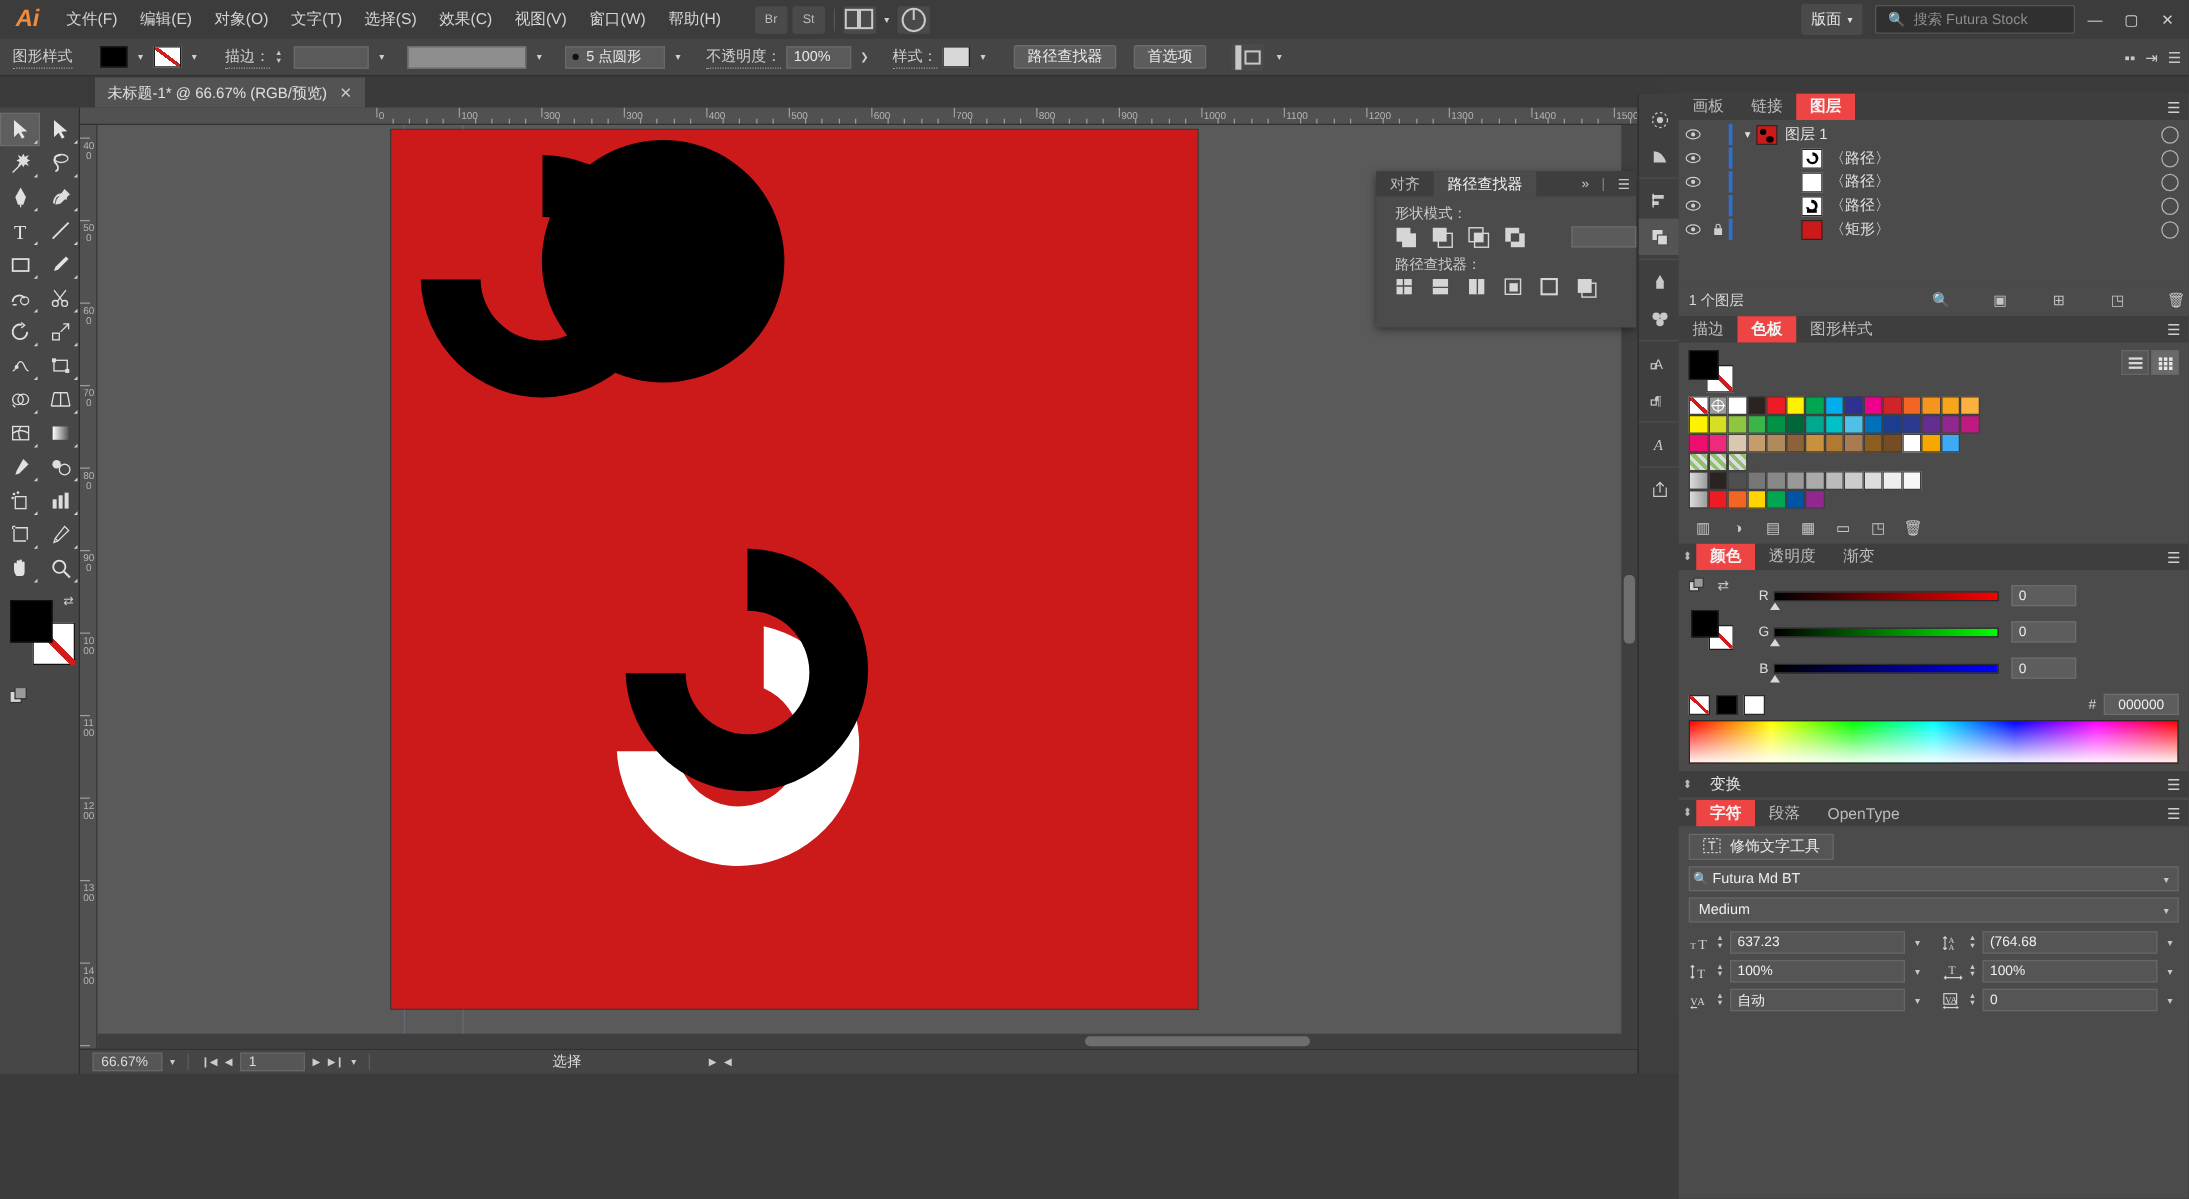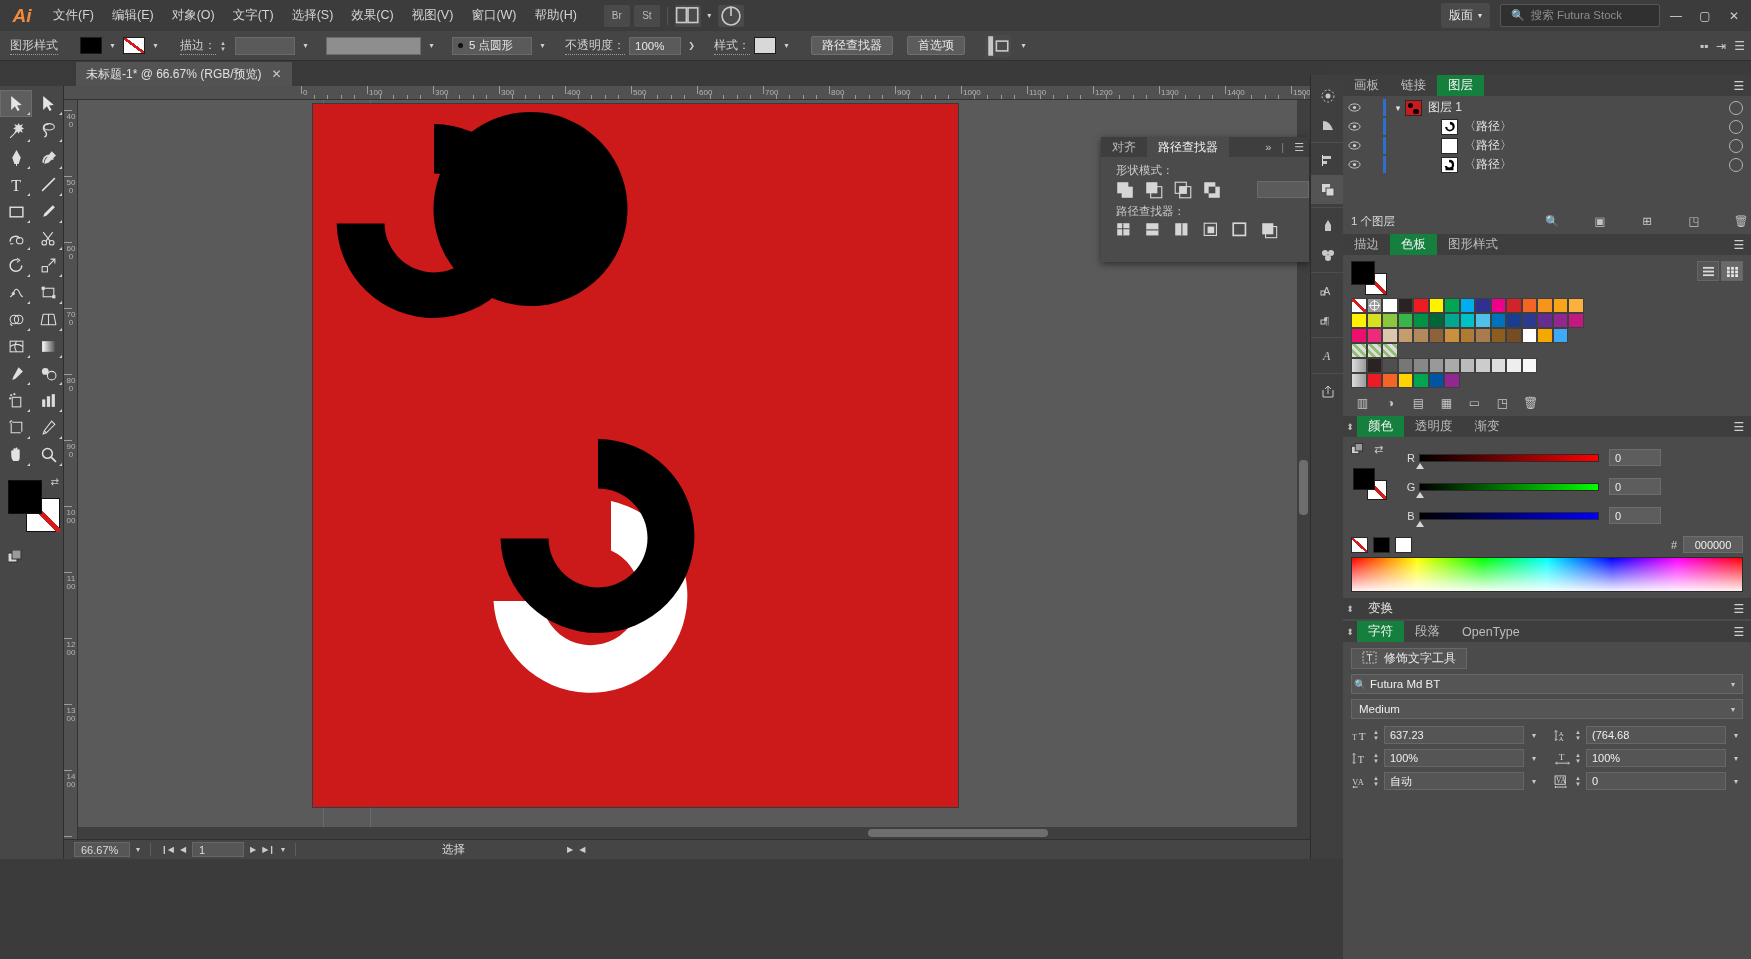--- a/index.html
+++ b/index.html
@@ -117,21 +117,21 @@
   .rail-grp { border-bottom:1px solid #4e4e4e; padding:3px 0; }
   .rail-ico { width:33px; height:29px; display:flex; align-items:center; justify-content:center; color:#c8c8c8; }
   .rail-ico.active { background:#545454; }
   .rail-ico svg { width:16px; height:16px; }
 
   
   #dock { position:absolute; left:1343px; top:75px; width:408px; height:884px; background:#4b4b4b; }
   .pnl { background:#4b4b4b; }
   .pnl-tabs { display:flex; height:21px; background:#3e3e3e; align-items:stretch; }
   .pnl-tab { padding:0 11px; display:flex; align-items:center; font-size:12.5px; color:#bdbdbd; white-space:nowrap; }
-  .pnl-tab.active { background:#15803d; color:#f2f2f2; }
+  .pnl-tab.active { background:#ef4444; color:#f2f2f2;font-weight:bold; }
   .pnl-menu { margin-left:auto; width:24px; display:flex; align-items:center; justify-content:center;
     font-size:12px; color:#cfcfcf; }
   .collapse-arrows { width:14px; display:flex; align-items:center; justify-content:center;
     font-size:9px; color:#bbb; }
 
   
   #layers-body { padding-top:2px; }
   .layer-row { display:flex; align-items:center; height:19px; padding-right:8px; font-size:12px; color:#e0e0e0; }
   .lr-eye { width:22px; display:flex; justify-content:center; }
   .lr-lock { width:18px; display:flex; justify-content:center; }
@@ -959,20 +959,40 @@
         <div class="lr-thumb" style="background:#fff;position:relative">
           <svg viewBox="0 0 17 16" width="15" height="14">
               <path d="M8 2 A5.5 5.5 0 1 1 3 9 L5.5 9 A3 3 0 1 0 8 5 Z" fill="#000"></path>
               <rect x="4" y="11" width="9" height="3" fill="#000"></rect>
             </svg>
         </div>
         <div class="lr-name">〈路径〉</div>
         <div class="lr-target"></div>
       </div>
 
+      <div class="layer-row">
+        <div class="lr-eye">
+          <svg width="13" height="9" viewBox="0 0 14 10">
+              <ellipse cx="7" cy="5" rx="6.2" ry="4" fill="none" stroke="#cfcfcf"></ellipse>
+              <circle cx="7" cy="5" r="1.8" fill="#cfcfcf"></circle>
+            </svg>
+        </div>
+        <div class="lr-lock">
+          <svg width="9" height="11" viewBox="0 0 10 12">
+              <rect x="1.5" y="5" width="7" height="6" fill="#cfcfcf"></rect>
+              <path d="M3.2 5 V3.2 A1.8 1.8 0 0 1 6.8 3.2 V5" fill="none" stroke="#cfcfcf"></path>
+            </svg>
+        </div>
+        <div class="lr-bar"></div>
+        <div class="lr-disc"></div>
+        <div style="width:36px"></div>
+        <div class="lr-thumb" style="background:#cc1919"></div>
+        <div class="lr-name">〈矩形〉</div>
+        <div class="lr-target"></div>
+      </div>
       <div style="height:36px"></div>
     </div>
     <div id="layers-foot">
       <span>1 个图层</span>
       <span style="flex:1"></span>
       <span class="fi">🔍</span>
       <span class="fi">▣</span>
       <span class="fi">⊞</span>
       <span class="fi">◳</span>
       <span class="fi">🗑</span>

